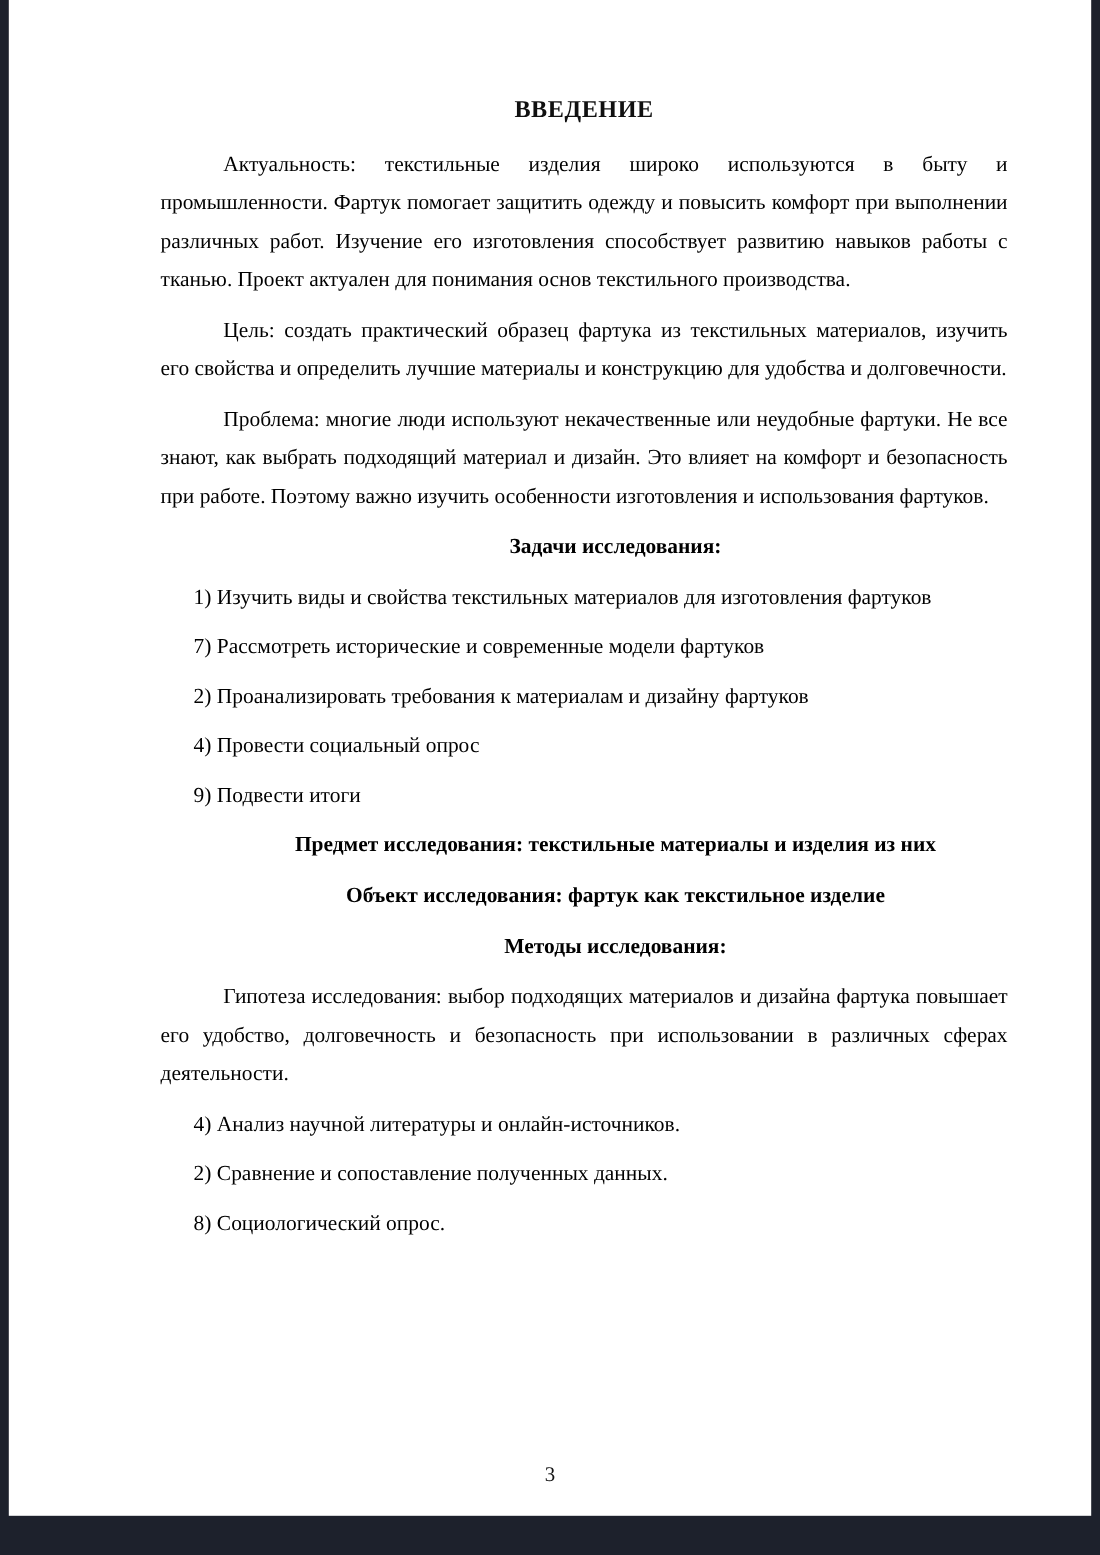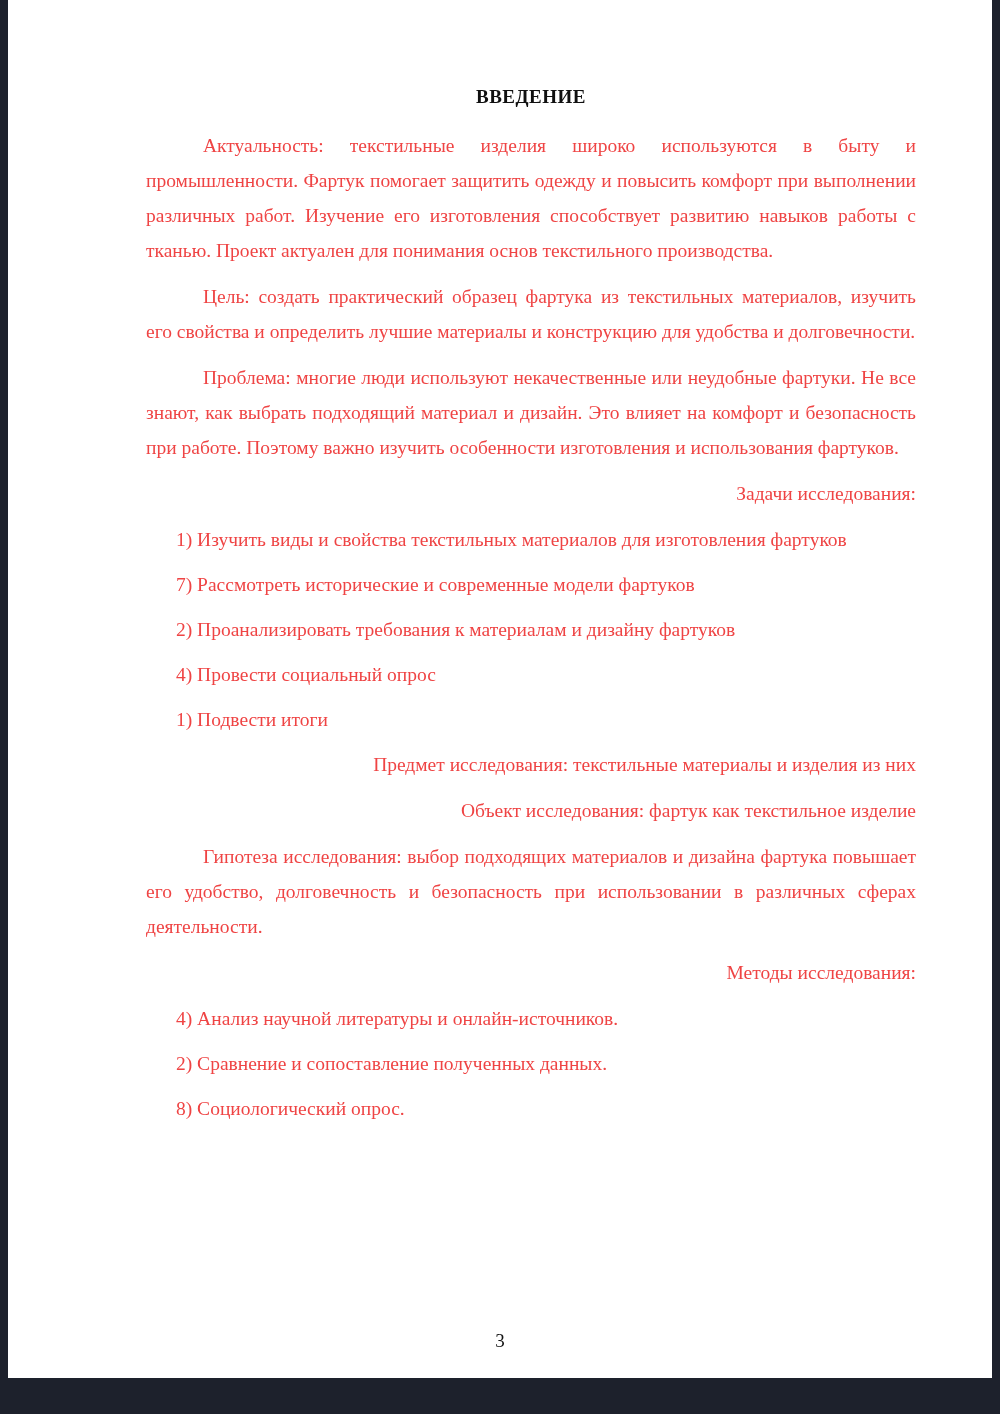--- a/index.html
+++ b/index.html
@@ -17,38 +17,38 @@
     height: 1378px;
     margin: 0 auto;
     background: #ffffff;
     position: relative;
     padding: 86px 76px 0 138px;
     color: #141414;
   }
 
   h1.doc-title {
     text-align: center;
-    font-size: 19px;
+    font-size: 22px;
     font-weight: bold;
     letter-spacing: 0.5px;
     margin-bottom: 20px;
     color: #101010;
   }
 
   p {
     font-size: 19.5px;
     line-height: 35px;
     text-align: justify;
     margin-bottom: 11px;
-    color: #ef4444;
+    color: #000000;
   }
 
   p.indent { text-indent: 57px; }
   p.list   { text-indent: 30px; margin-bottom: 10px; }
-  p.label  { text-align: right; }
+  p.label  { text-align: center; font-weight: bold; }
 
   .page-number {
     position: absolute;
     left: 0;
     right: 0;
     bottom: 26px;
     text-align: center;
     font-size: 19px;
     color: #141414;
   }
@@ -69,29 +69,29 @@
   <p class="indent label">Задачи исследования:</p>
 
   <p class="list">1) Изучить виды и свойства текстильных материалов для изготовления фартуков</p>
 
   <p class="list">7) Рассмотреть исторические и современные модели фартуков</p>
 
   <p class="list">2) Проанализировать требования к материалам и дизайну фартуков</p>
 
   <p class="list">4) Провести социальный опрос</p>
 
-  <p class="list">1) Подвести итоги</p>
+  <p class="list">9) Подвести итоги</p>
 
   <p class="indent label">Предмет исследования: текстильные материалы и изделия из них</p>
 
   <p class="indent label">Объект исследования: фартук как текстильное изделие</p>
 
+  <p class="indent label">Методы исследования:</p>
+
   <p class="indent">Гипотеза исследования: выбор подходящих материалов и дизайна фартука повышает его удобство, долговечность и безопасность при использовании в различных сферах деятельности.</p>
-
-  <p class="indent label">Методы исследования:</p>
 
   <p class="list">4) Анализ научной литературы и онлайн-источников.</p>
 
   <p class="list">2) Сравнение и сопоставление полученных данных.</p>
 
   <p class="list">8) Социологический опрос.</p>
 
   <div class="page-number">3</div>
 
 </div>

